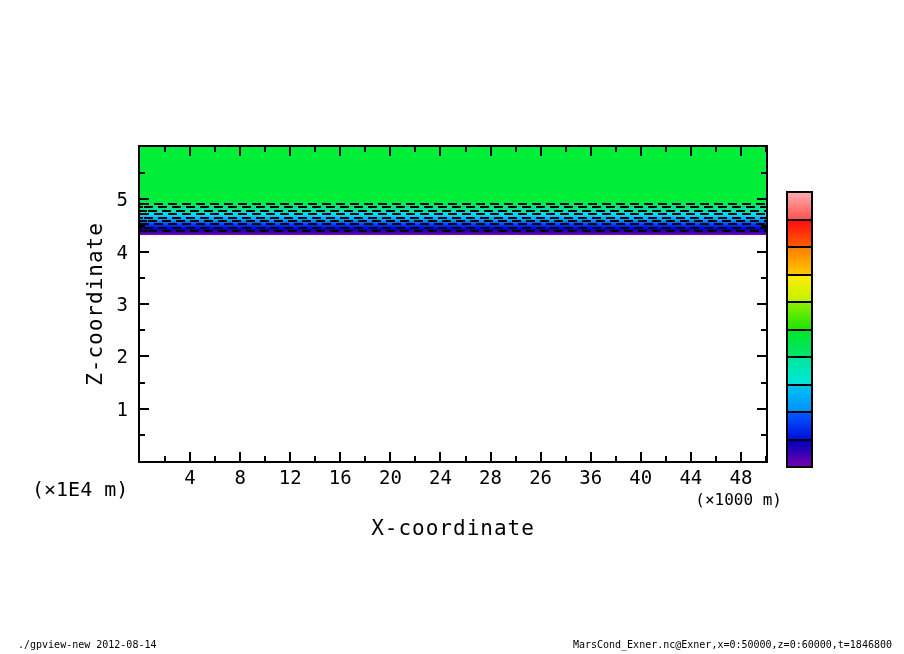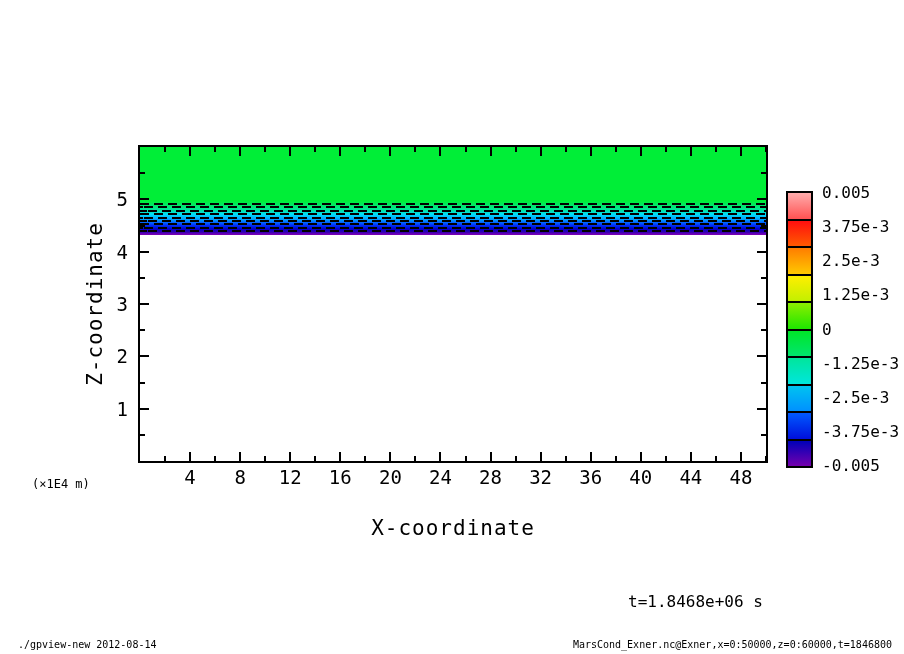--- a/index.html
+++ b/index.html
@@ -17,21 +17,21 @@
     background-image:repeating-linear-gradient(90deg,#000 0 9px,rgba(0,0,0,0) 9px 14px);}
   .tick{position:absolute;background:#000;}
   .contour-label{position:absolute;font-size:13px;font-weight:bold;line-height:1;letter-spacing:0px;}
   #x-labels{left:140px;top:466px;width:626px;height:24px;}
   .x-num{position:absolute;transform:translateX(-50%);font-size:19px;}
   #y-labels{left:96px;top:147px;width:32px;height:314px;}
   .y-num{position:absolute;right:0;font-size:19px;}
   #y-axis-title{left:-24px;top:291px;width:240px;height:26px;text-align:center;
     transform:rotate(-90deg);font-size:21px;letter-spacing:1px;}
   #x-axis-title{left:138px;top:516px;width:630px;text-align:center;font-size:21px;letter-spacing:1px;}
-  #y-unit{left:32px;top:477px;font-size:12px;}
+  #y-unit{left:32px;top:477px;font-size:20px;}
   #x-unit{left:640px;top:490px;width:142px;text-align:right;font-size:16px;}
   #colorbar{left:786px;top:191px;width:27px;height:277px;border:2px solid #000;box-sizing:border-box;
     display:flex;flex-direction:column;}
   .cb-box{flex:1;}
   .cb-box + .cb-box{border-top:2px solid #000;}
   #colorbar-labels{left:822px;top:191px;width:80px;height:277px;}
   .cb-label{position:absolute;left:0;font-size:16px;white-space:nowrap;line-height:1;}
   #contour-interval{top:565px;left:0;width:904px;text-align:center;font-size:17px;letter-spacing:1px;}
   #time-label{left:628px;top:592px;font-size:16px;}
   #footer-left{left:18px;top:639px;font-size:10px;}
@@ -131,30 +131,31 @@
           <div class="tick" style="top: 78px; height: 2px; width: 5px; right: 0px;"></div>
           <div class="tick" style="top: 25px; height: 2px; width: 5px; left: 0px;"></div>
           <div class="tick" style="top: 25px; height: 2px; width: 5px; right: 0px;"></div>
         </div>
     </div>
   </div>
 
   <div id="y-axis-title" class="abs">Z-coordinate</div>
   <div id="x-axis-title" class="abs">X-coordinate</div>
   <div id="y-unit" class="abs">(×1E4 m)</div>
+  <div id="x-unit" class="abs">(×1000 m)</div>
 
   <div id="x-labels" class="abs">
       <div class="x-num" style="left: 50.08px;">4</div>
       <div class="x-num" style="left: 100.16px;">8</div>
       <div class="x-num" style="left: 150.24px;">12</div>
       <div class="x-num" style="left: 200.32px;">16</div>
       <div class="x-num" style="left: 250.4px;">20</div>
       <div class="x-num" style="left: 300.48px;">24</div>
       <div class="x-num" style="left: 350.56px;">28</div>
-      <div class="x-num" style="left: 400.64px;">32</div>
+      <div class="x-num" style="left: 400.64px;">26</div>
       <div class="x-num" style="left: 450.72px;">36</div>
       <div class="x-num" style="left: 500.8px;">40</div>
       <div class="x-num" style="left: 550.88px;">44</div>
       <div class="x-num" style="left: 600.96px;">48</div>
     </div>
   <div id="y-labels" class="abs">
       <div class="y-num" style="top: 250.667px;">1</div>
       <div class="y-num" style="top: 198.333px;">2</div>
       <div class="y-num" style="top: 146px;">3</div>
       <div class="y-num" style="top: 93.6667px;">4</div>
@@ -166,30 +167,18 @@
       <div class="cb-box" style="background: linear-gradient(rgb(255, 15, 15), rgb(255, 90, 0));"></div>
       <div class="cb-box" style="background: linear-gradient(rgb(255, 125, 0), rgb(255, 200, 0));"></div>
       <div class="cb-box" style="background: linear-gradient(rgb(255, 238, 0), rgb(195, 240, 0));"></div>
       <div class="cb-box" style="background: linear-gradient(rgb(140, 238, 0), rgb(30, 230, 0));"></div>
       <div class="cb-box" style="background: linear-gradient(rgb(0, 230, 40), rgb(0, 230, 110));"></div>
       <div class="cb-box" style="background: linear-gradient(rgb(0, 230, 155), rgb(0, 230, 220));"></div>
       <div class="cb-box" style="background: linear-gradient(rgb(0, 195, 240), rgb(0, 145, 255));"></div>
       <div class="cb-box" style="background: linear-gradient(rgb(0, 90, 255), rgb(0, 15, 220));"></div>
       <div class="cb-box" style="background: linear-gradient(rgb(0, 0, 185), rgb(115, 0, 173));"></div>
     </div>
-  <div id="colorbar-labels" class="abs">
-      <div class="cb-label" style="top: -6px;">0.005</div>
-      <div class="cb-label" style="top: 28.125px;">3.75e-3</div>
-      <div class="cb-label" style="top: 62.25px;">2.5e-3</div>
-      <div class="cb-label" style="top: 96.375px;">1.25e-3</div>
-      <div class="cb-label" style="top: 130.5px;">0</div>
-      <div class="cb-label" style="top: 164.625px;">-1.25e-3</div>
-      <div class="cb-label" style="top: 198.75px;">-2.5e-3</div>
-      <div class="cb-label" style="top: 232.875px;">-3.75e-3</div>
-      <div class="cb-label" style="top: 267px;">-0.005</div>
-    </div>
 
-  <div id="time-label" class="abs">t=1.8468e+06 s</div>
 
   <div id="footer-left" class="abs">./gpview-new  2012-08-14</div>
   <div id="footer-right" class="abs">MarsCond_Exner.nc@Exner,x=0:50000,z=0:60000,t=1846800</div>
 
 </div>
 
 </body></html>

